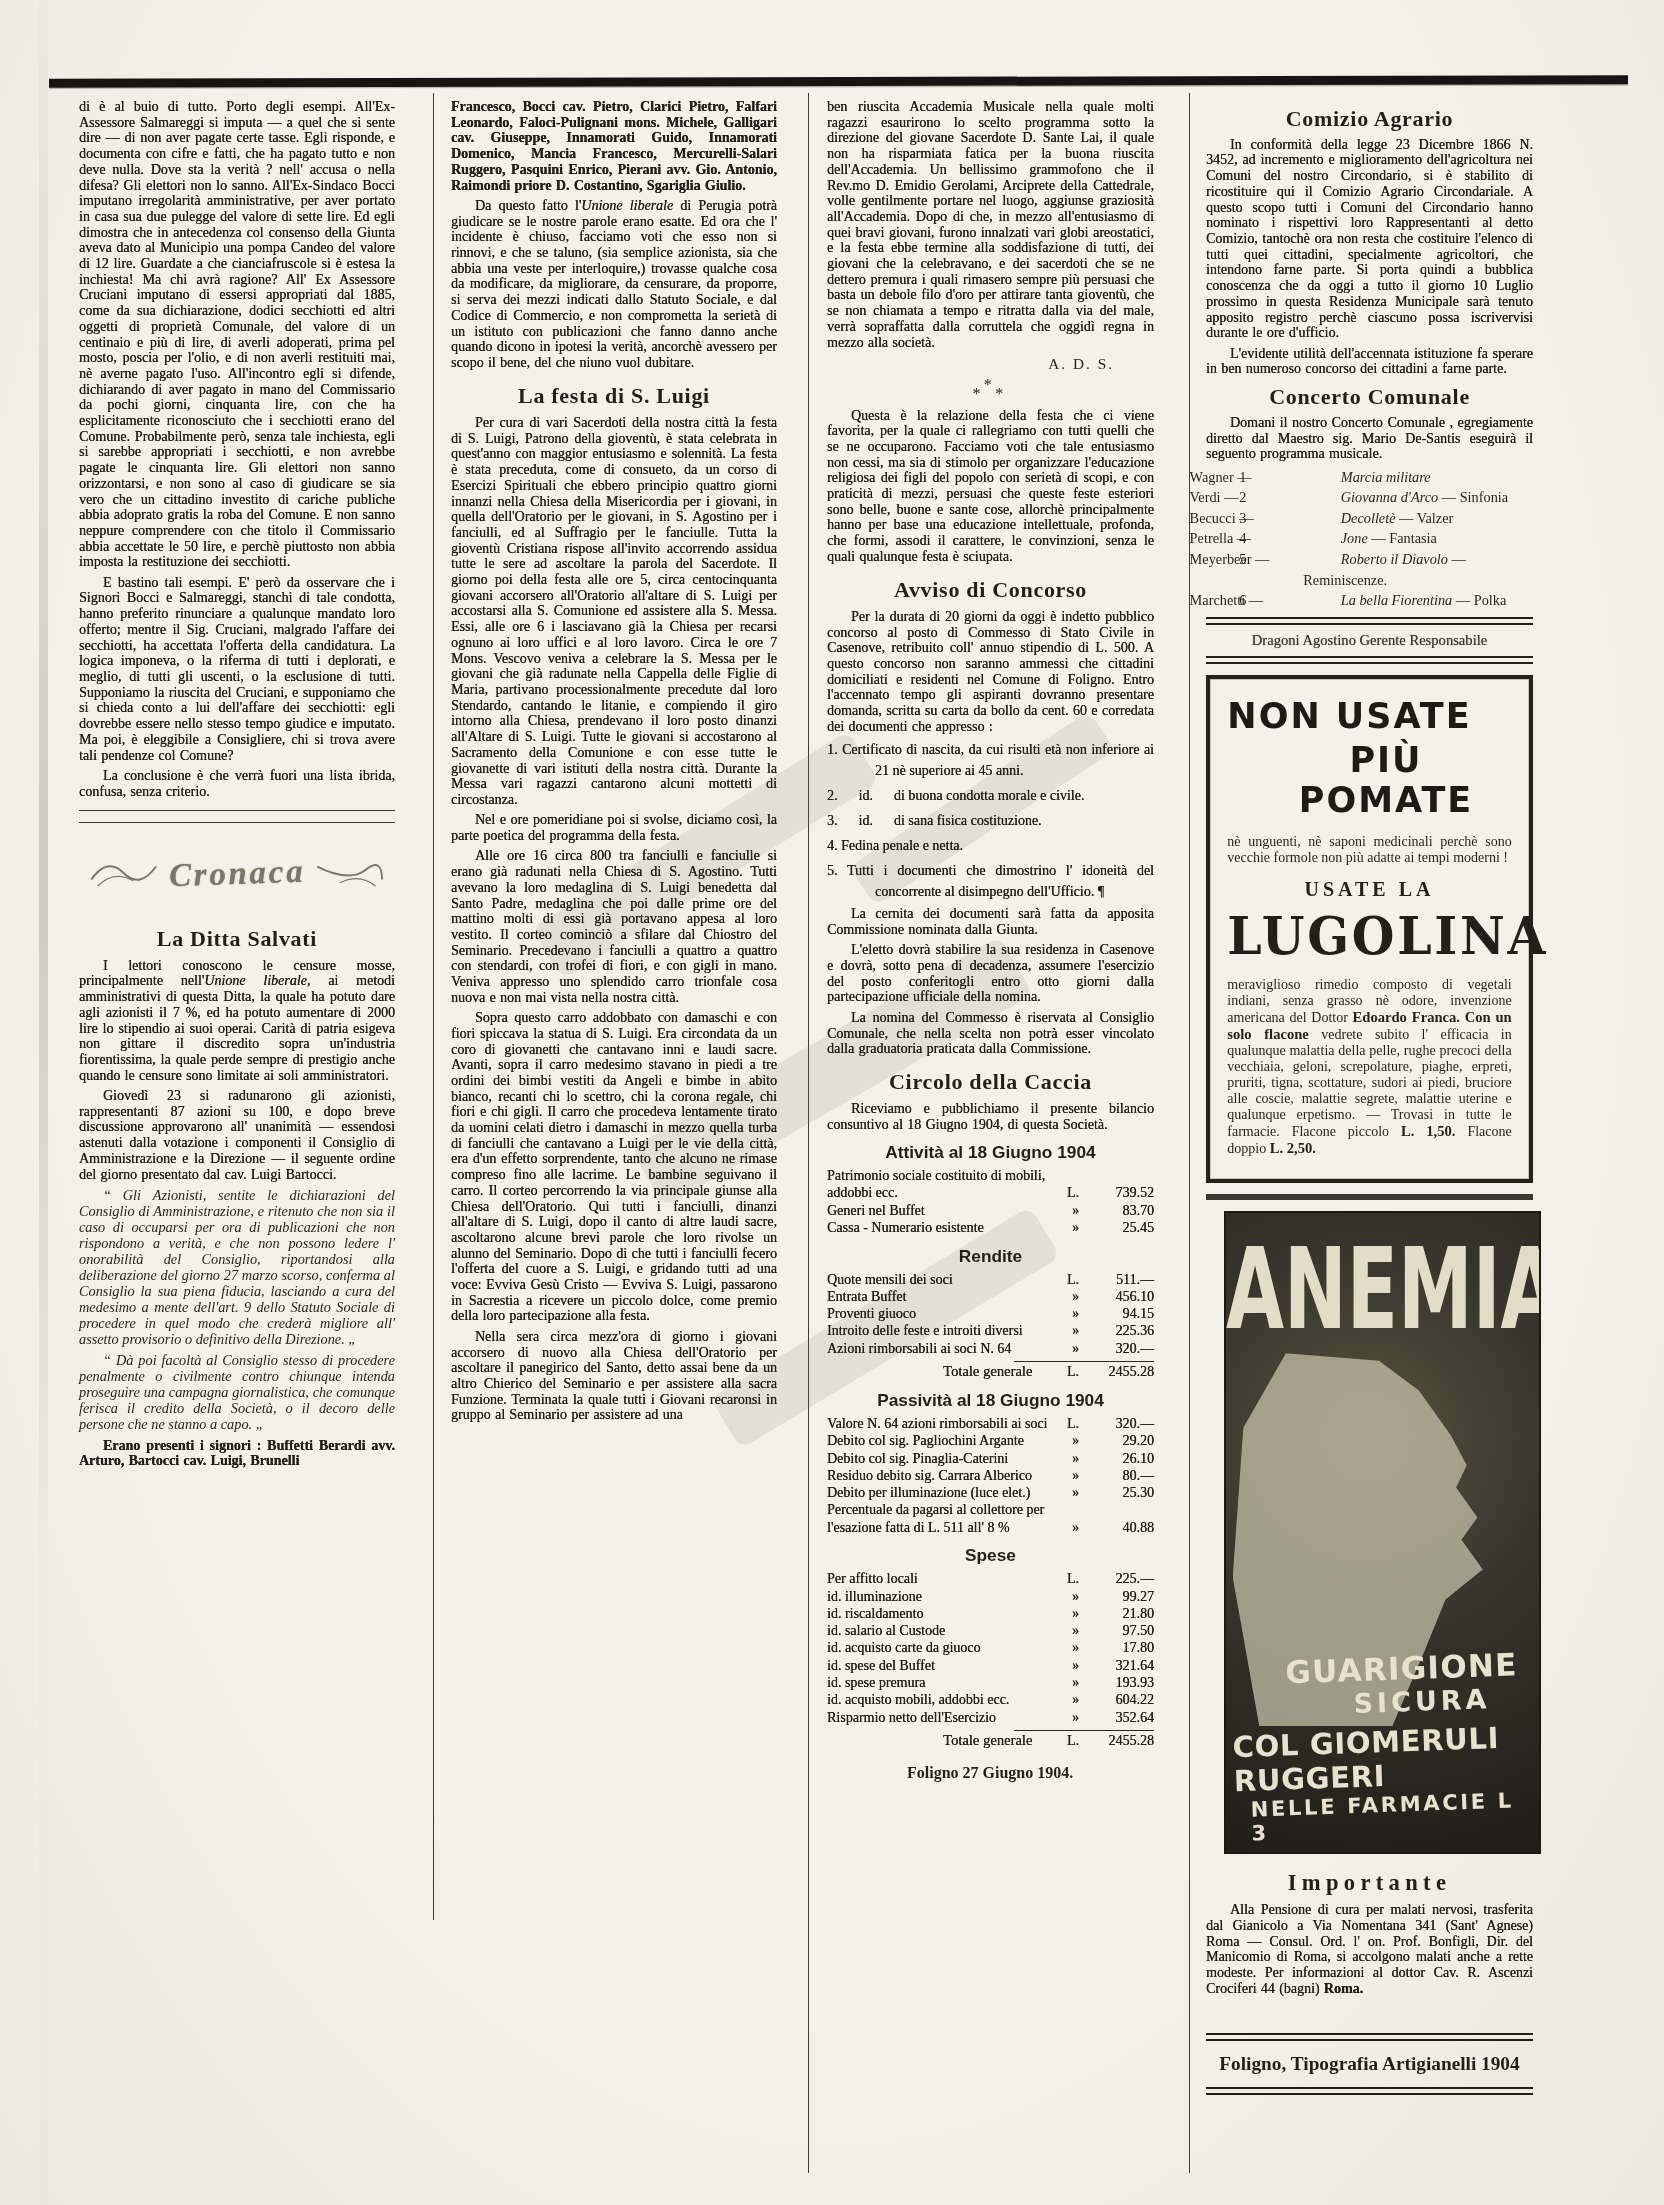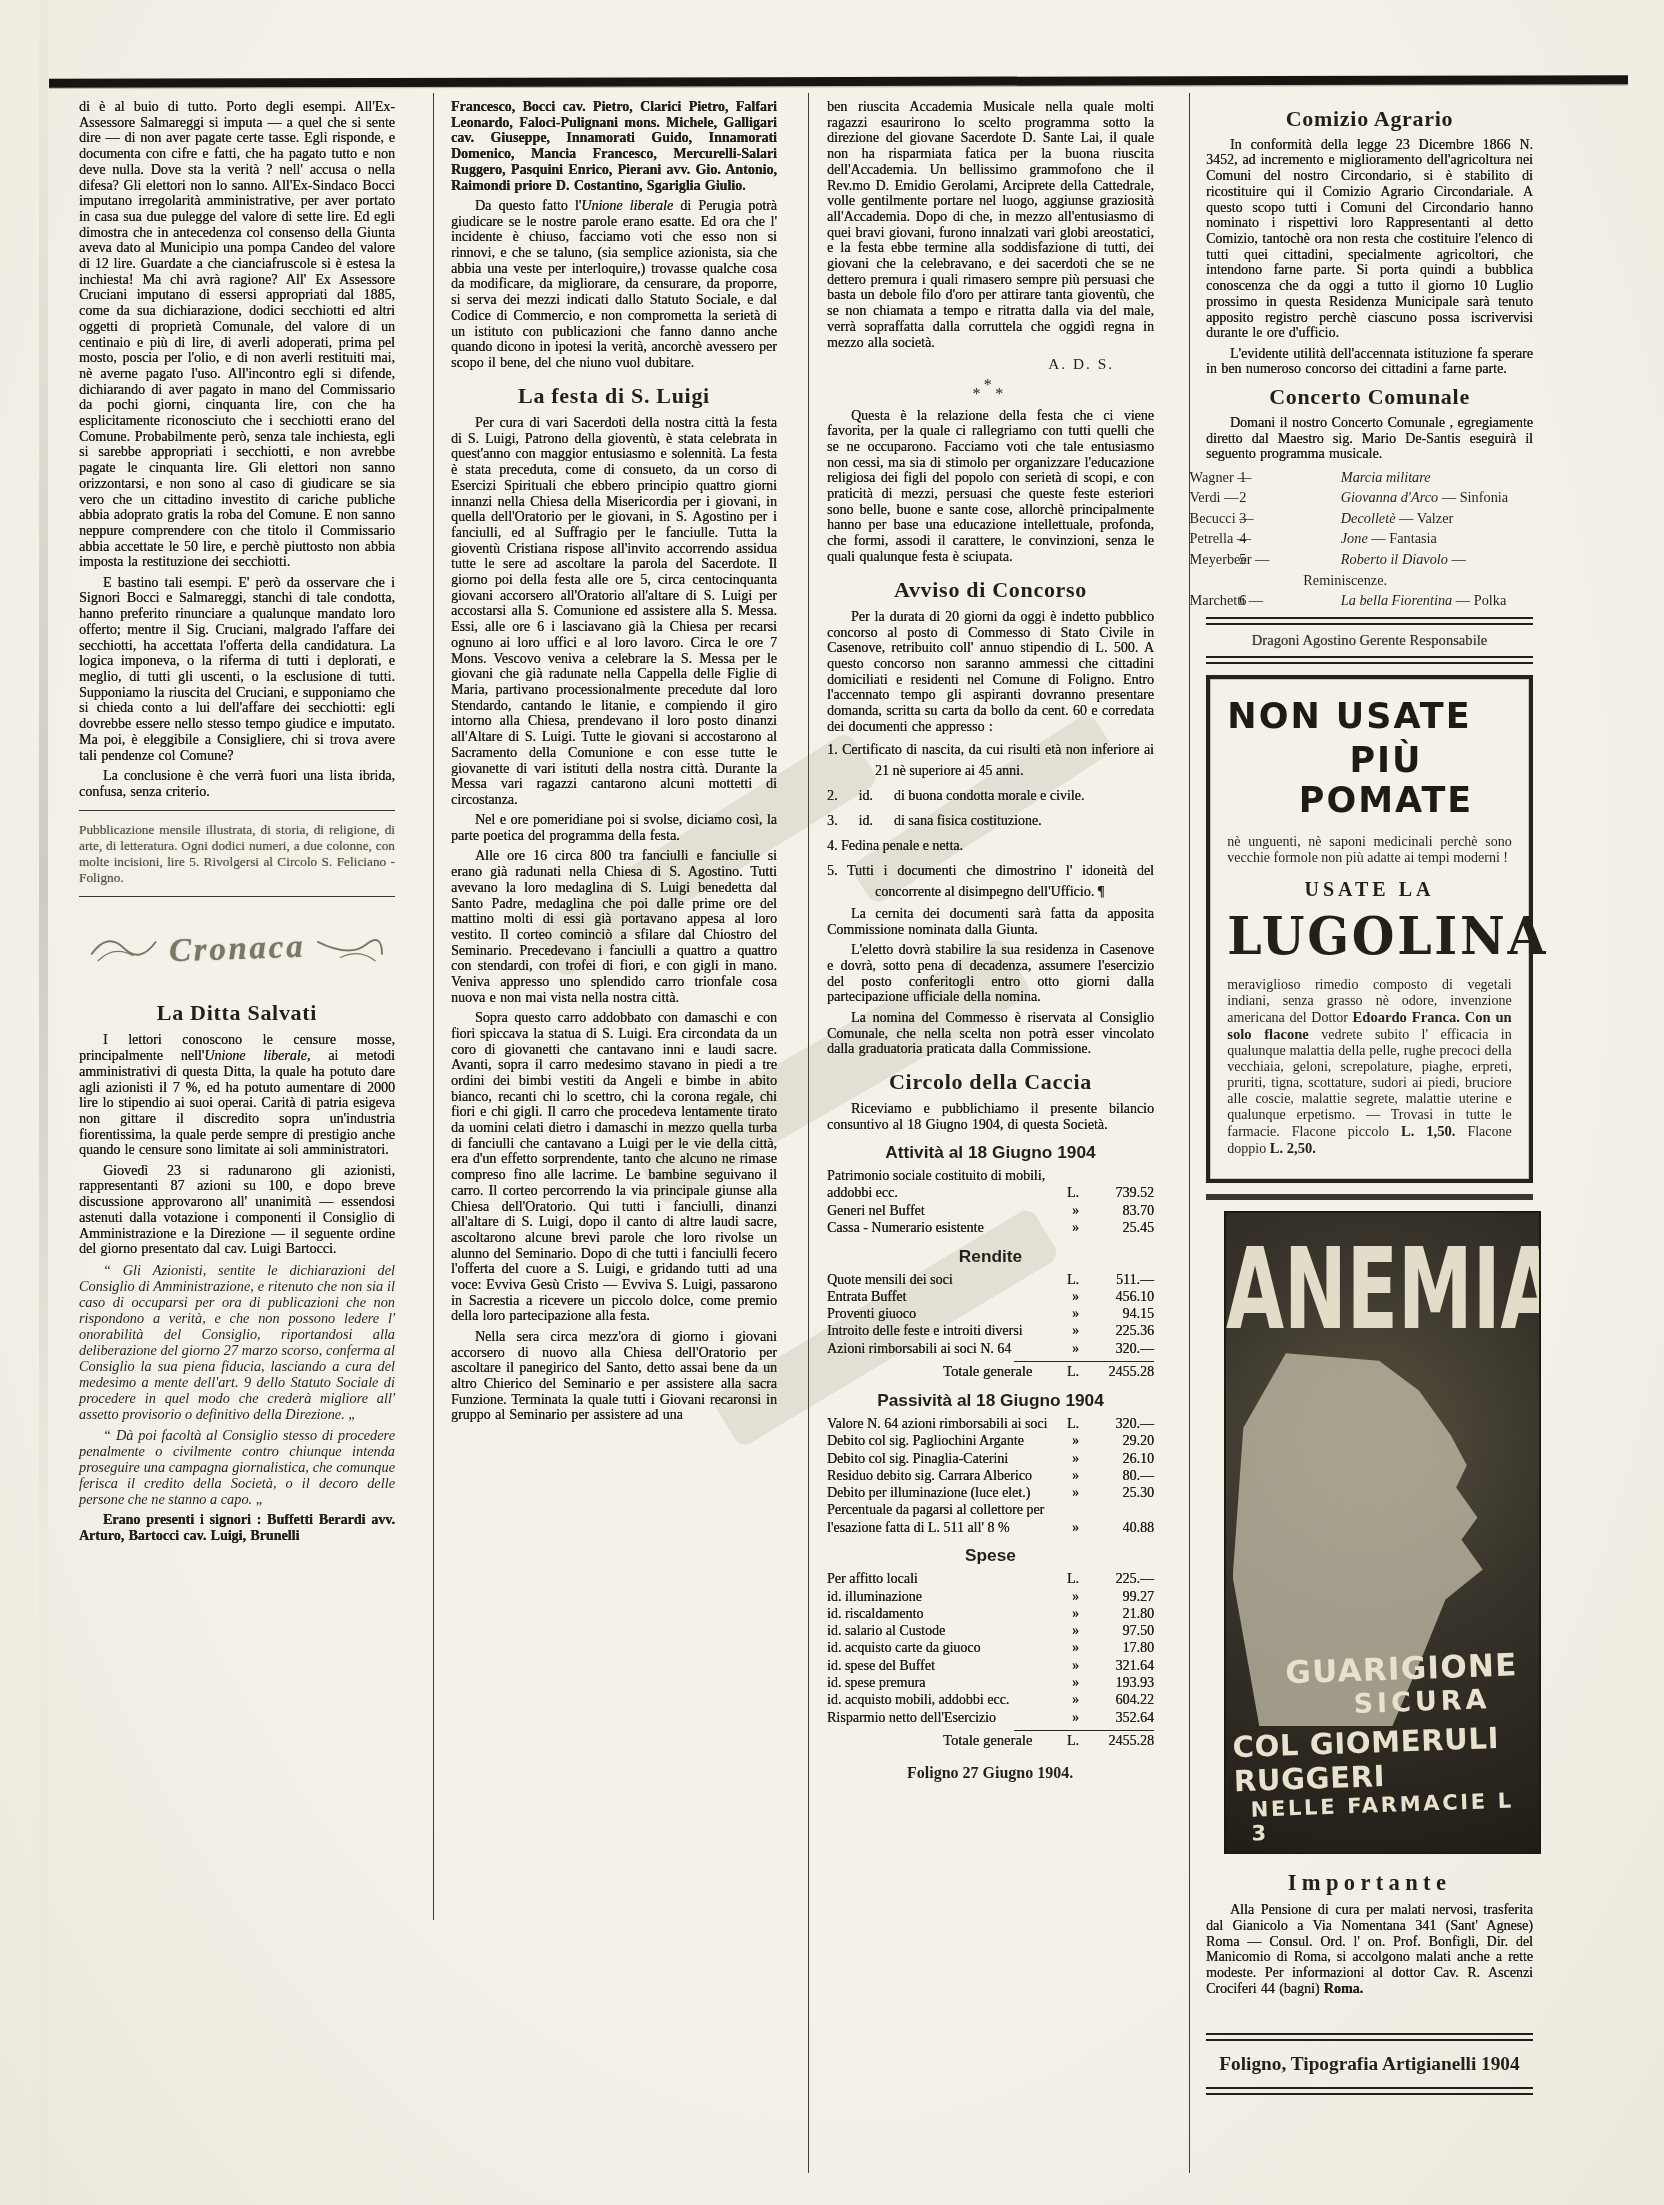--- a/index.html
+++ b/index.html
@@ -110,21 +110,20 @@
   <div class="bleed b2"></div>
   <div class="bleed b3"></div>
   <div class="bleed b4"></div>
 
   <section class="col c1">
     <p class="body noind">di è al buio di tutto. Porto degli esempi. All'Ex-Assessore Salmareggi si imputa — a quel che si sente dire — di non aver pagate certe tasse. Egli risponde, e documenta con cifre e fatti, che ha pagato tutto e non deve nulla. Dove sta la verità ? nell' accusa o nella difesa? Gli elettori non lo sanno. All'Ex-Sindaco Bocci imputano irregolarità amministrative, per aver portato in casa sua due pulegge del valore di sette lire. Ed egli dimostra che in antecedenza col consenso della Giunta aveva dato al Municipio una pompa Candeo del valore di 12 lire. Guardate a che cianciafruscole si è estesa la inchiesta! Ma chi avrà ragione? All' Ex Assessore Cruciani imputano di essersi appropriati dal 1885, come da sua dichiarazione, dodici secchiotti ed altri oggetti di proprietà Comunale, del valore di un centinaio e più di lire, di averli adoperati, prima pel mosto, poscia per l'olio, e di non averli restituiti mai, nè averne pagato l'uso. All'incontro egli si difende, dichiarando di aver pagato in mano del Commissario da pochi giorni, cinquanta lire, con che ha esplicitamente riconosciuto che i secchiotti erano del Comune. Probabilmente però, senza tale inchiesta, egli si sarebbe appropriati i secchiotti, e non avrebbe pagate le cinquanta lire. Gli elettori non sanno orizzontarsi, e non sono al caso di giudicare se sia vero che un cittadino investito di cariche publiche abbia adoprato gratis la roba del Comune. E non sanno neppure comprendere con che titolo il Commissario abbia accettate le 50 lire, e perchè piuttosto non abbia imposta la restituzione dei secchiotti.</p>
     <p class="body">E bastino tali esempi. E' però da osservare che i Signori Bocci e Salmareggi, stanchi di tale condotta, hanno preferito rinunciare a qualunque mandato loro offerto; mentre il Sig. Cruciani, malgrado l'affare dei secchiotti, ha accettata l'offerta della candidatura. La logica imponeva, o la riferma di tutti i deplorati, e meglio, di tutti gli uscenti, o la esclusione di tutti. Supponiamo la riuscita del Cruciani, e supponiamo che si chieda conto a lui dell'affare dei secchiotti: egli dovrebbe essere nello stesso tempo giudice e imputato. Ma poi, è eleggibile a Consigliere, chi si trova avere tali pendenze col Comune?</p>
     <p class="body">La conclusione è che verrà fuori una lista ibrida, confusa, senza criterio.</p>
     <hr class="thin">
     <div class="felic">
-      <p>Pubblicazione mensile illustrata, di storia, di religione, di arte, di letteratura. Ogni dodici numeri, a due colonne, con molte incisioni, lire 5. Rivolgersi al Circolo S. Feliciano - Foligno.</p>
     </div>
     <hr class="thin">
     <div class="orn">
       <svg width="73" height="40" viewBox="0 0 110 60">
           <path d="M5 40 Q30 5 55 30 T105 20" fill="none" stroke="#7c7666" stroke-width="3"></path>
           <path d="M15 50 Q40 25 70 42" fill="none" stroke="#7c7666" stroke-width="2"></path>
         </svg>
       <span class="word">Cronaca</span>
       <svg width="73" height="40" viewBox="0 0 110 60">
           <path d="M5 20 Q55 45 80 25 T105 40" fill="none" stroke="#7c7666" stroke-width="3"></path>

